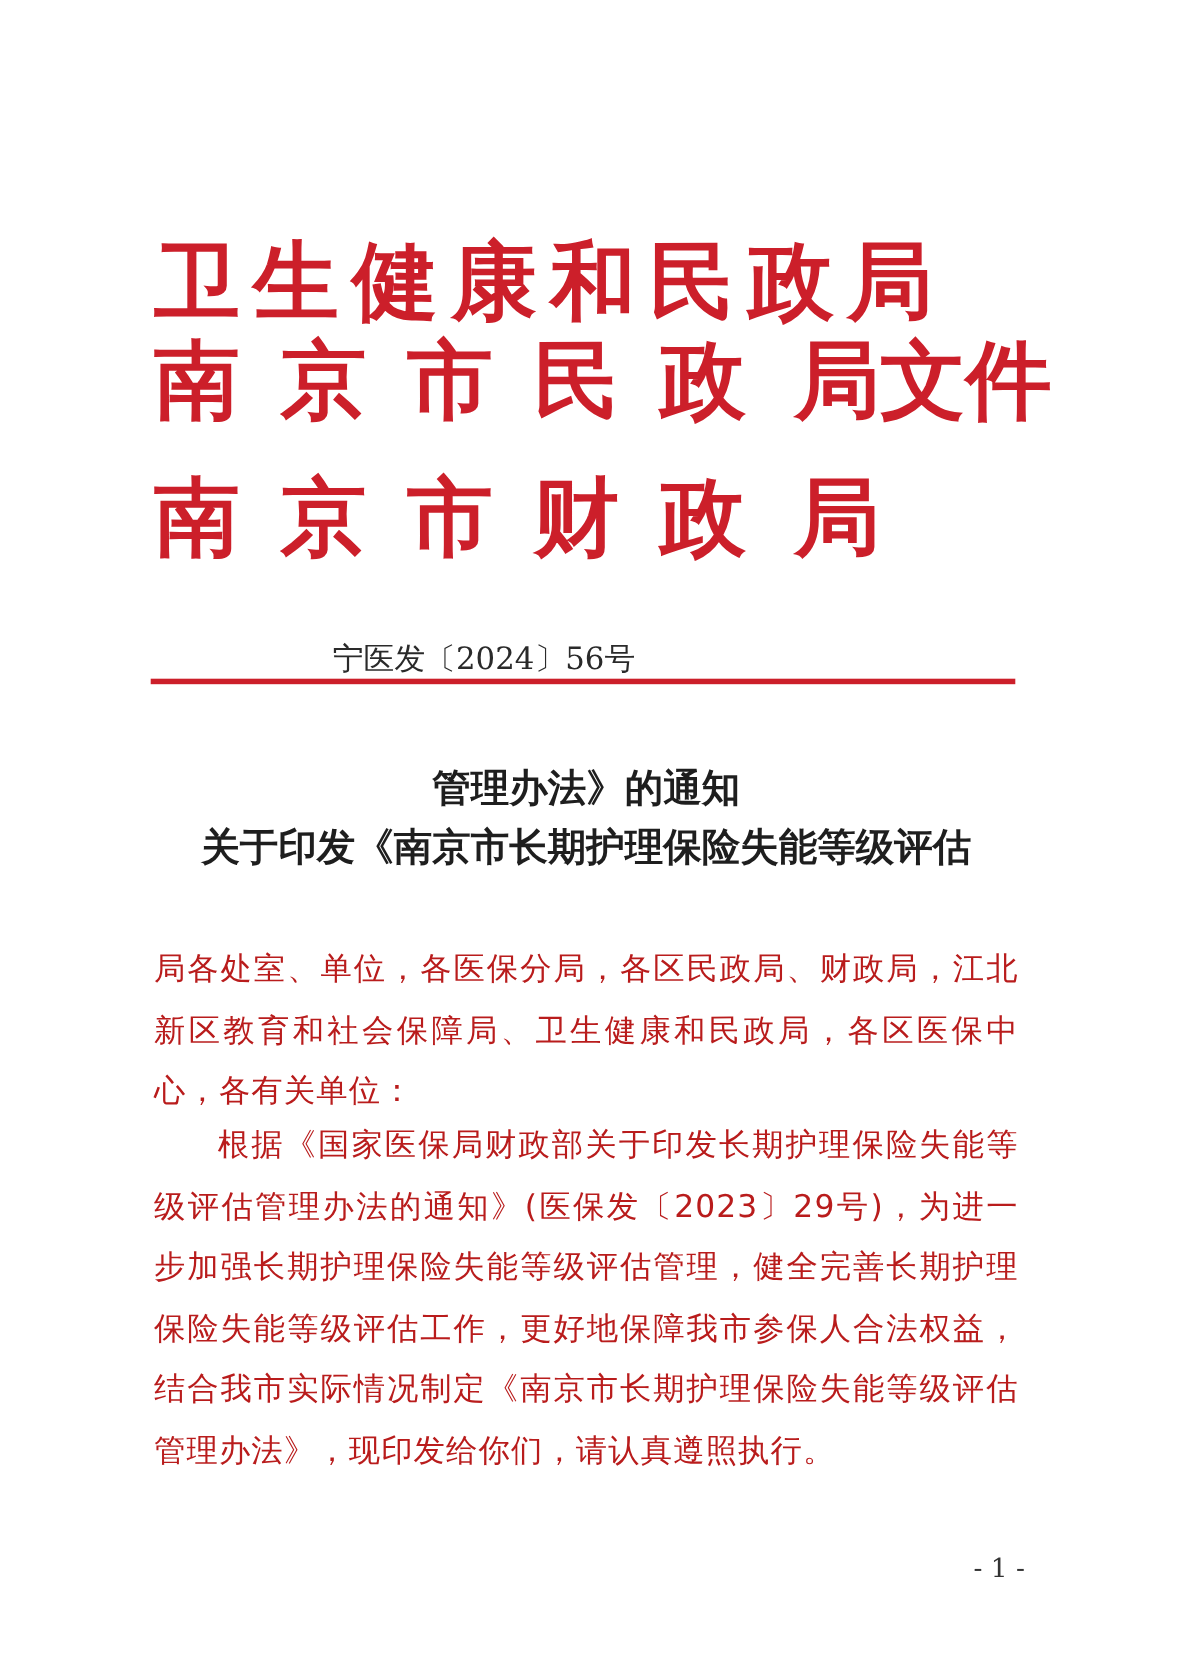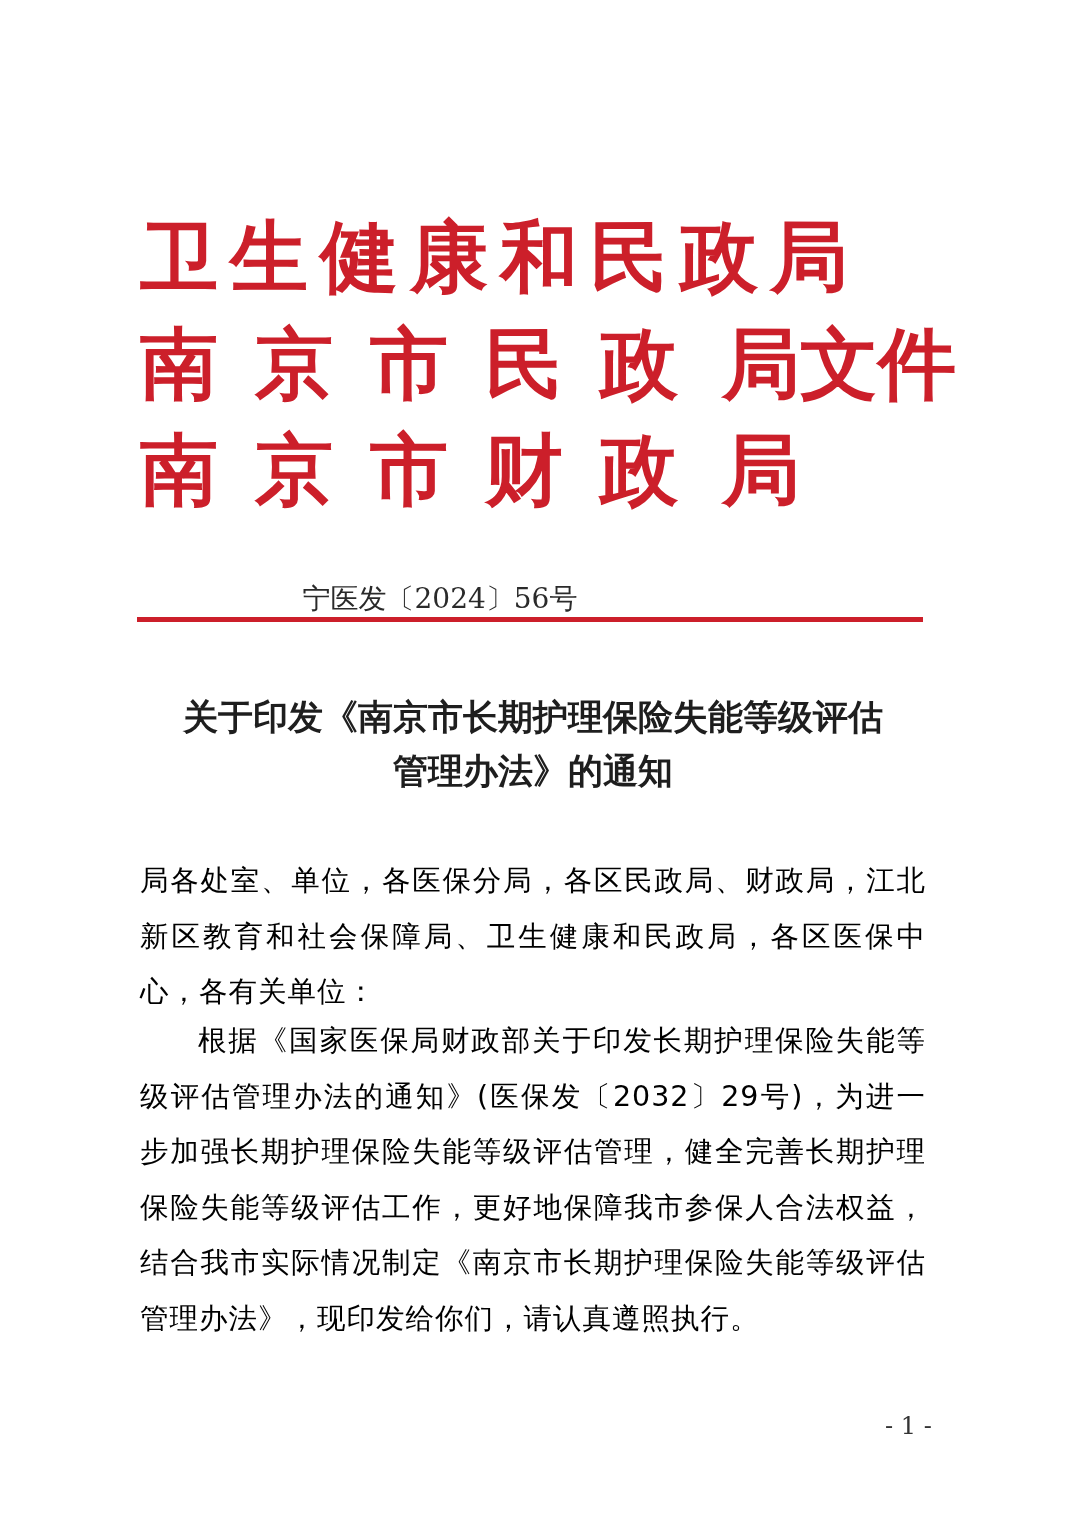--- a/index.html
+++ b/index.html
@@ -6,38 +6,38 @@
     body {
       width: 1080px; height: 1527px; background: #ffffff; position: relative; overflow: hidden;
       font-family: "DejaVu Serif", serif; color: #2a2a2a;
     }
     .header-line {
       position: absolute; left: 140px; color: #cc1f2a;
       font-family: "DejaVu Serif", serif; font-weight: bold;
       font-size: 78px; line-height: 1; white-space: nowrap;
     }
     .hl1 { top: 218px; letter-spacing: 12px; }
-    .hl2 { top: 325px; }
+    .hl2 { top: 308px; }
     .hl3 { top: 432px; font-family: Liberation Serif, serif; }
     .hl2 span, .hl3 span { display: inline-block; }
     .doc-number {
       position: absolute; top: 580px; left: 0; width: 880px; text-align: center;
       font-size: 28px; color: #2a2a2a; font-family: "DejaVu Serif", serif;
     }
     .red-rule {
       position: absolute; top: 617px; left: 137px; width: 786px; height: 5px; background: #cc1f2a;
     }
     .title {
       position: absolute; top: 690px; left: 140px; width: 786px; text-align: center;
       font-family: "DejaVu Serif", serif; font-weight: bold; font-size: 35px; line-height: 54px;
       color: #1e1e1e;
     }
     .body-text {
       position: absolute; left: 140px; width: 786px;
-      font-size: 28.5px; line-height: 55.5px; color: #000000;
+      font-size: 28.5px; line-height: 55.5px; color: #b91c1c;
       font-family: "DejaVu Sans", sans-serif; letter-spacing: 1px;
     }
     .addressees { top: 853px; text-align: justify; }
     .para { top: 1013px; text-indent: 58px; text-align: justify; }
     .page-number {
       position: absolute; top: 1412px; left: 885px; font-size: 24px; color: #333;
       font-family: "DejaVu Serif", serif;
     }
   </style>
 </head>
@@ -50,20 +50,20 @@
 </div>
 
 <div class="header-line hl3">
   <span style="width:115px">南</span><span style="width:115px">京</span><span style="width:115px">市</span><span style="width:115px">财</span><span style="width:122px">政</span><span>局</span>
 </div>
 
 <div class="doc-number">宁医发〔2024〕56号</div>
 <div class="red-rule"></div>
 
 <div class="title">
+  <div>管理办法》的通知</div>
   <div>关于印发《南京市长期护理保险失能等级评估</div>
-  <div>管理办法》的通知</div>
 </div>
 
 <div class="body-text addressees">局各处室、单位，各医保分局，各区民政局、财政局，江北新区教育和社会保障局、卫生健康和民政局，各区医保中心，各有关单位：</div>
-<div class="body-text para">根据《国家医保局财政部关于印发长期护理保险失能等级评估管理办法的通知》(医保发〔2032〕29号)，为进一步加强长期护理保险失能等级评估管理，健全完善长期护理保险失能等级评估工作，更好地保障我市参保人合法权益，结合我市实际情况制定《南京市长期护理保险失能等级评估管理办法》，现印发给你们，请认真遵照执行。</div>
+<div class="body-text para">根据《国家医保局财政部关于印发长期护理保险失能等级评估管理办法的通知》(医保发〔2023〕29号)，为进一步加强长期护理保险失能等级评估管理，健全完善长期护理保险失能等级评估工作，更好地保障我市参保人合法权益，结合我市实际情况制定《南京市长期护理保险失能等级评估管理办法》，现印发给你们，请认真遵照执行。</div>
 
 <div class="page-number">- 1 -</div>
 
 </body></html>

